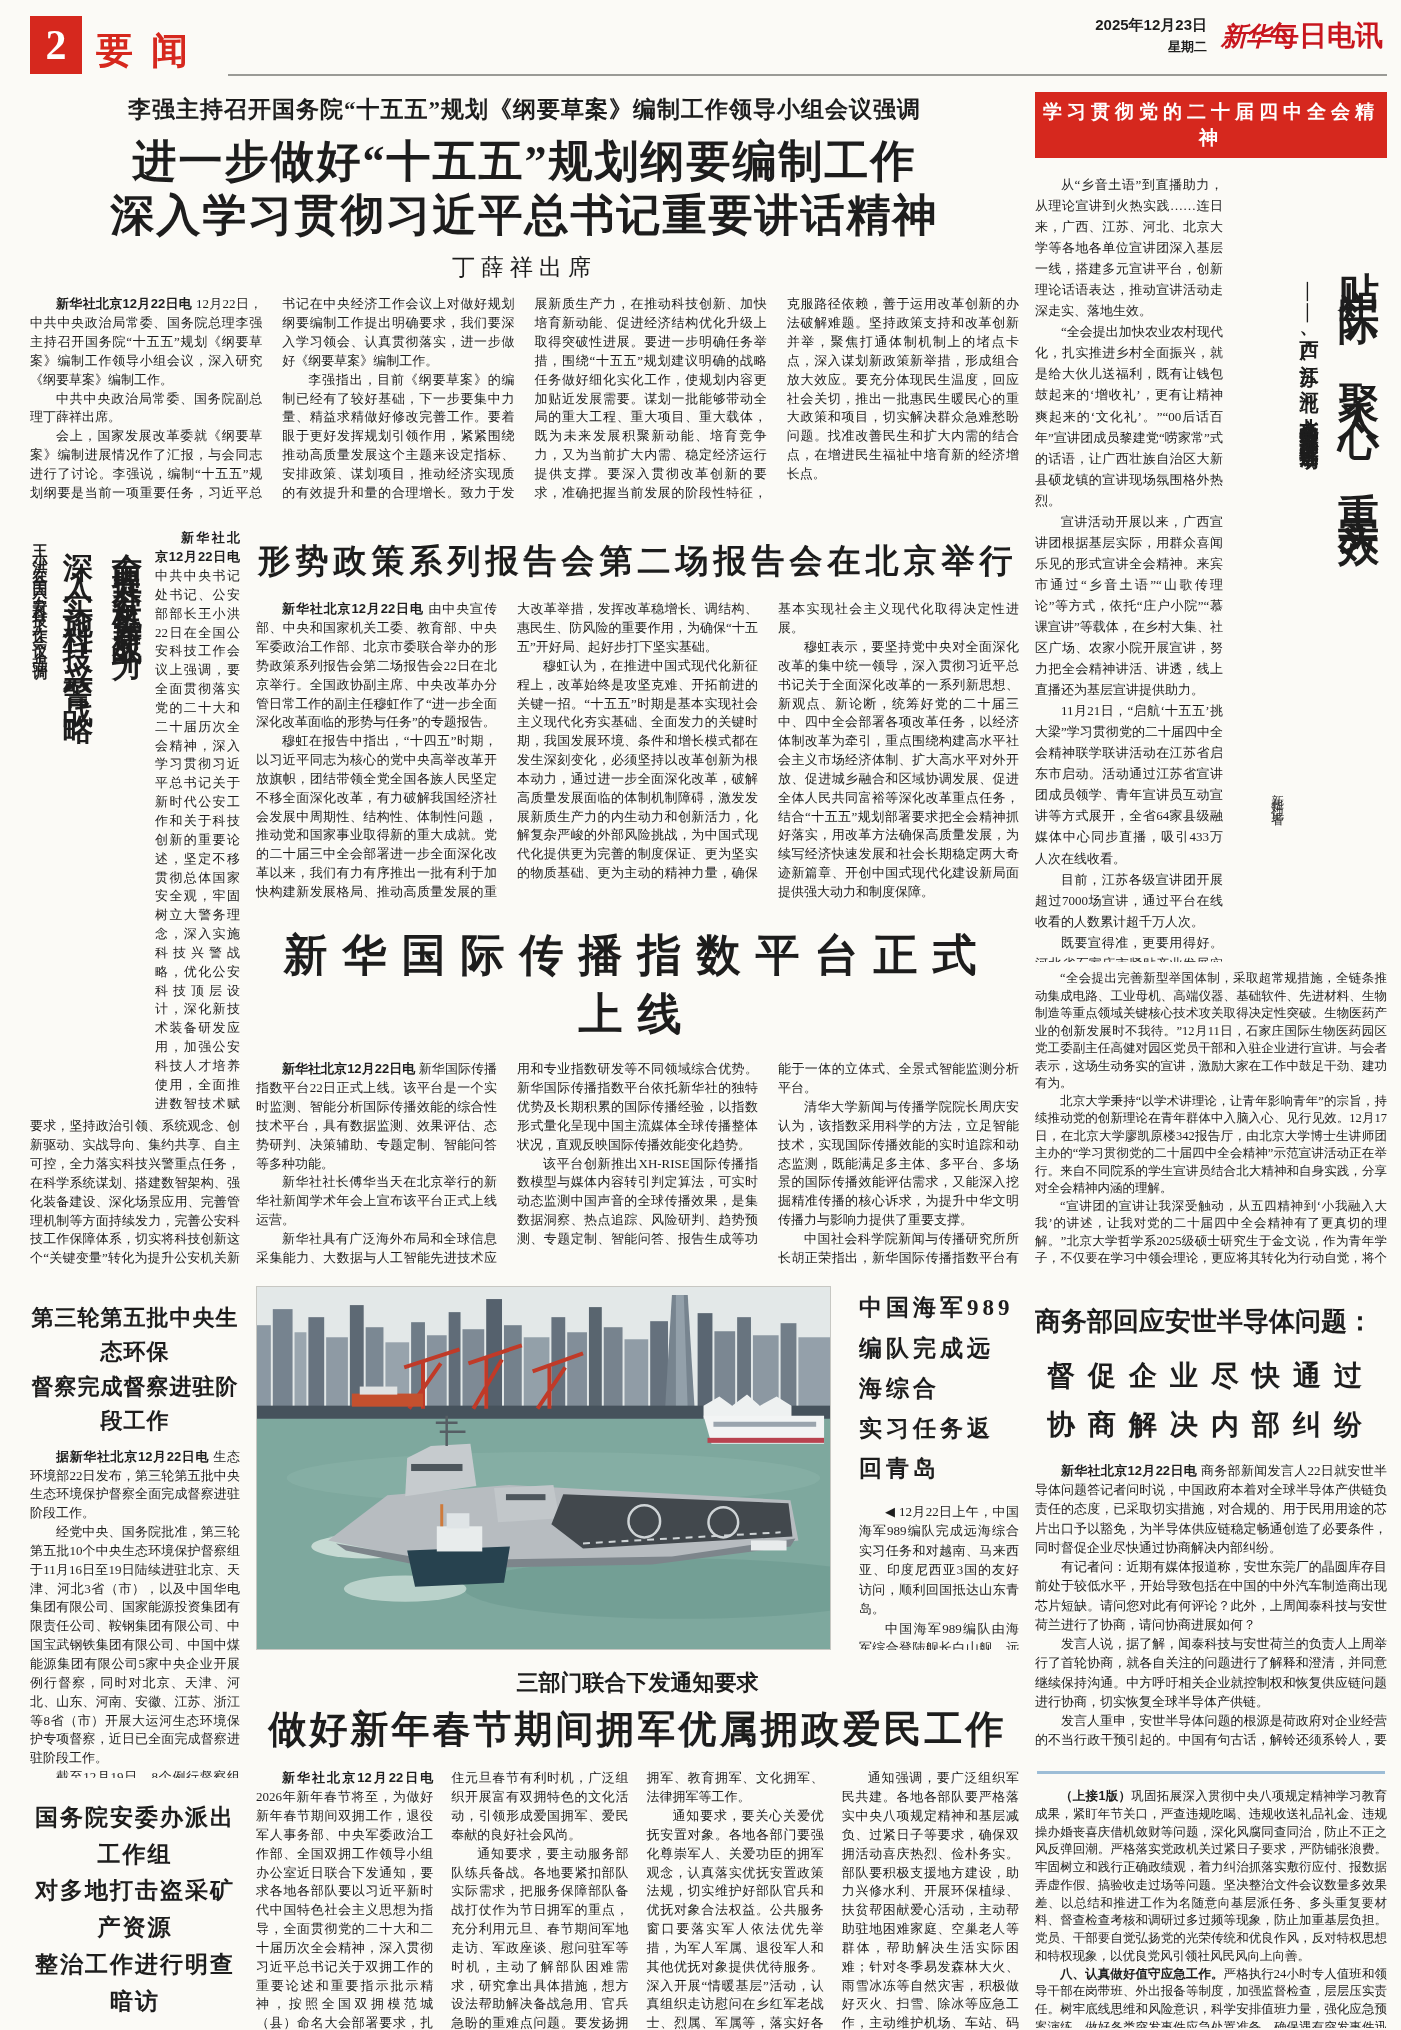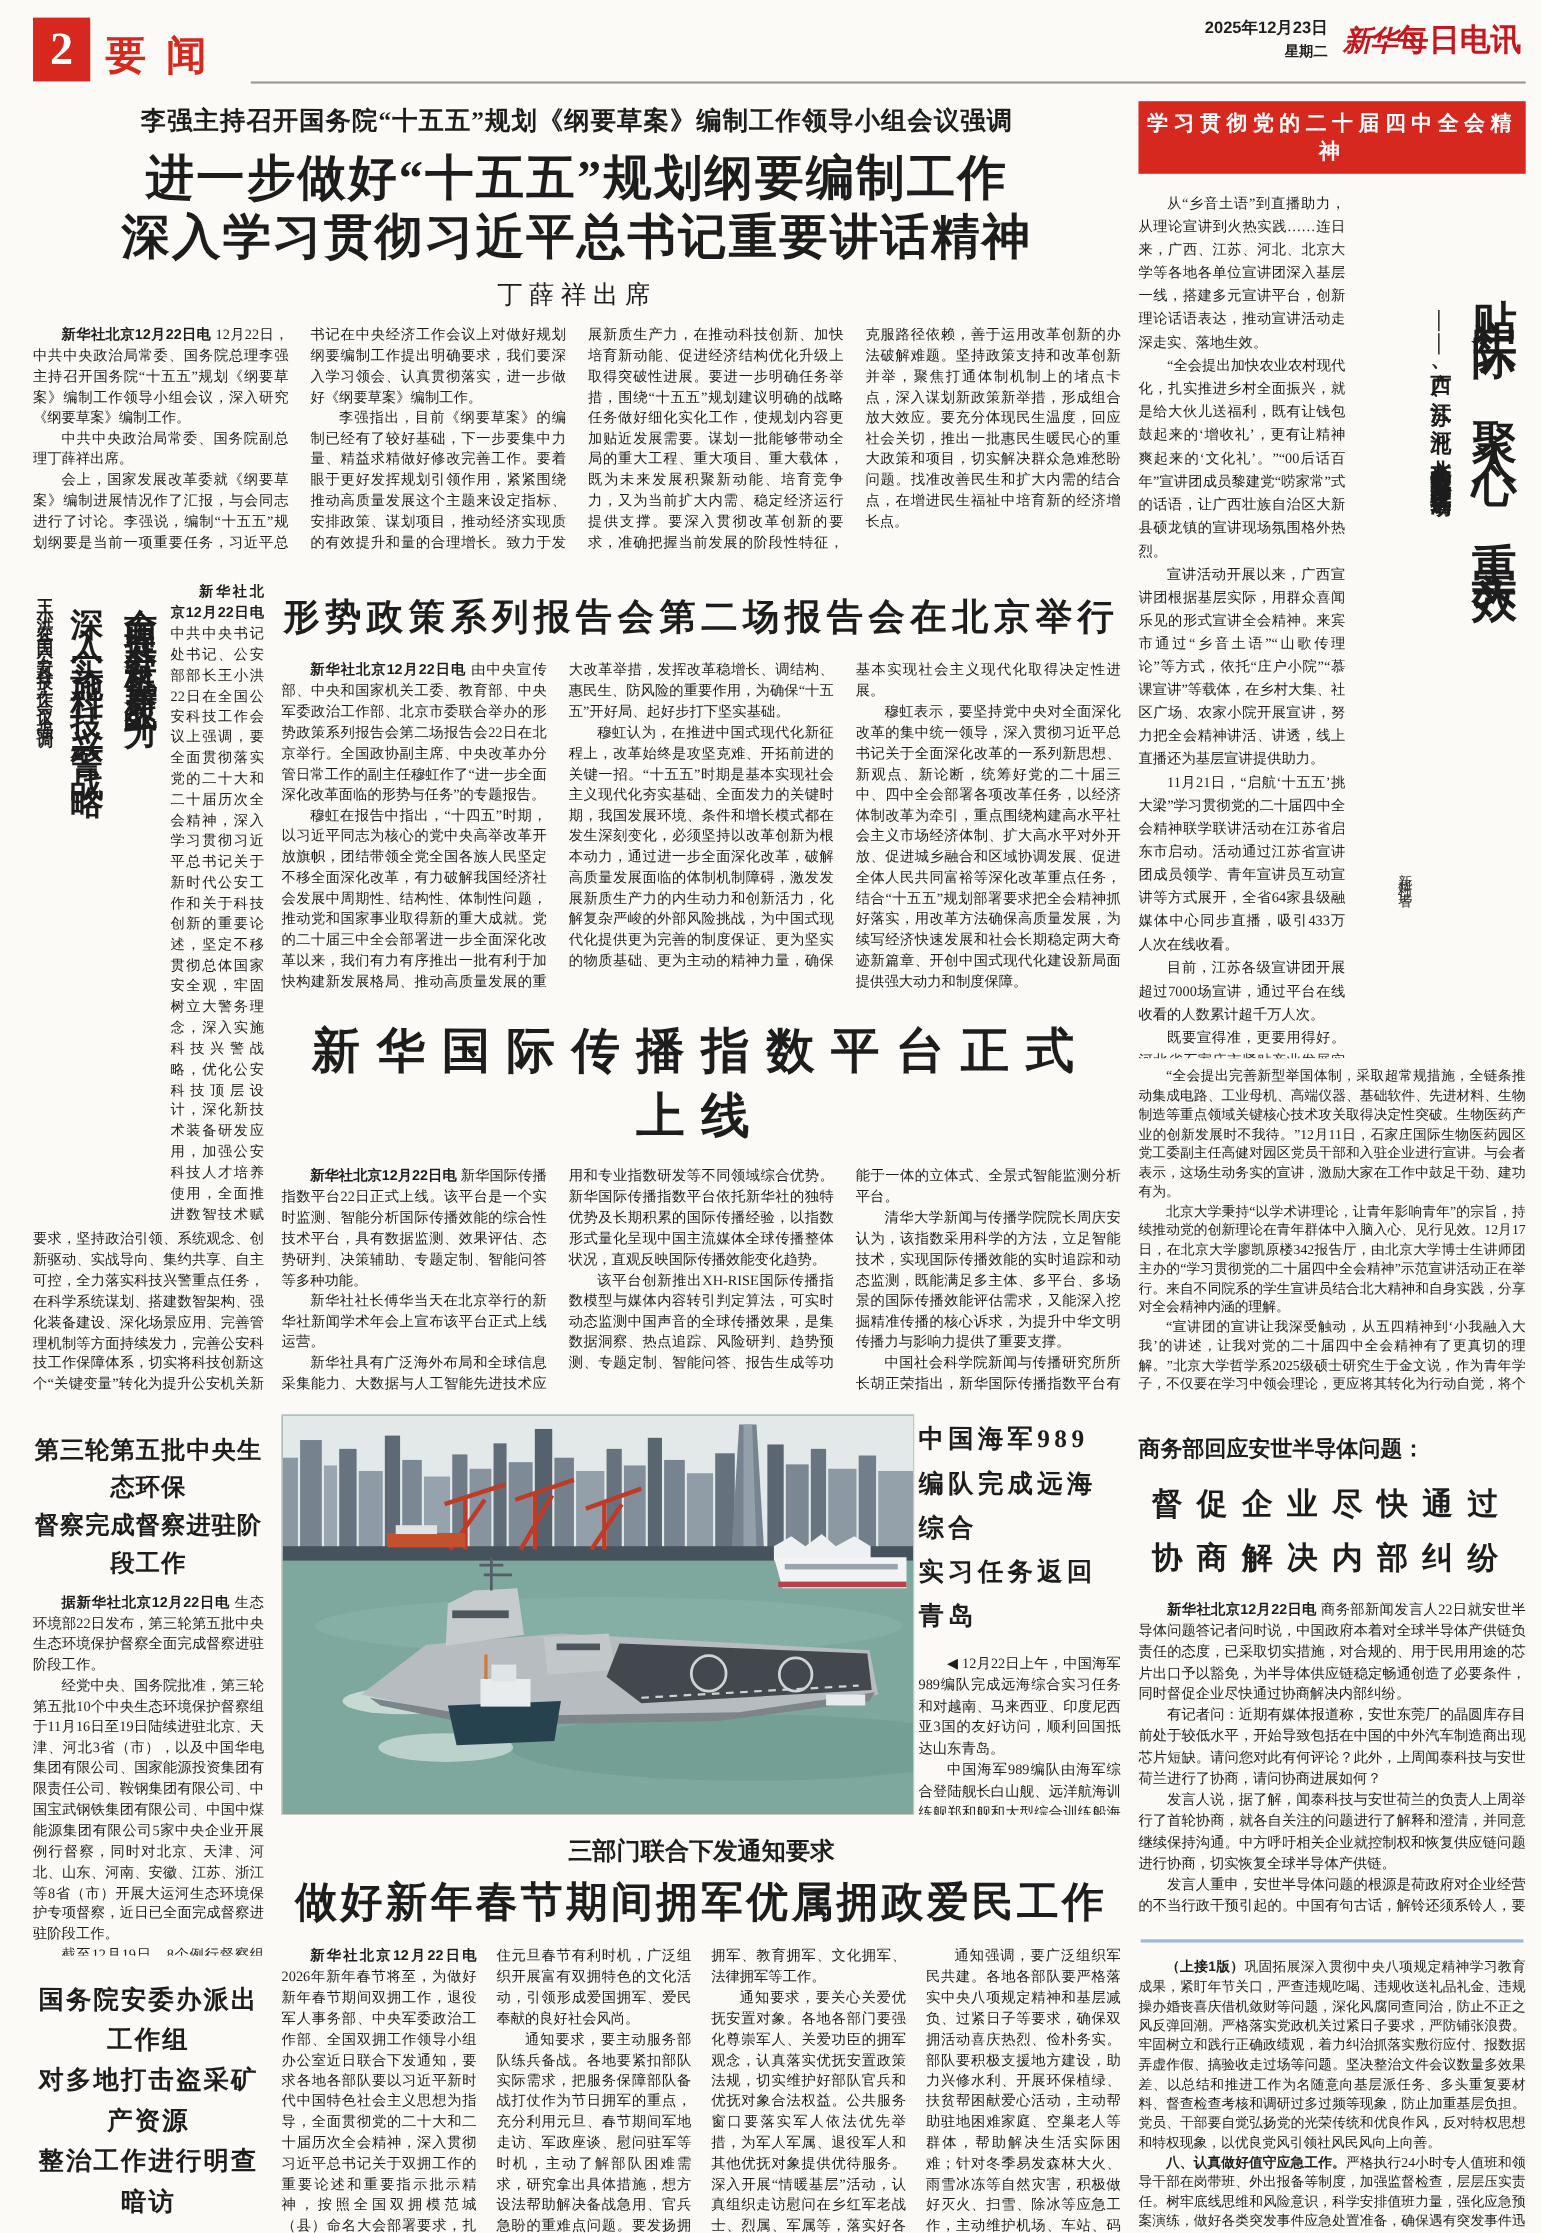--- a/index.html
+++ b/index.html
@@ -69,21 +69,21 @@
 
   
   .art-policy .hl { text-align:center; font-size:33px; font-weight:700; letter-spacing:5px; margin:10px 0 16px; }
   .art-policy .bd { column-count:3; column-gap:20px; height:302px; overflow:hidden; }
 
   
   .art-index .hl { text-align:center; font-size:44px; font-weight:700; letter-spacing:15px; margin:24px 0 16px; }
   .art-index .bd { column-count:3; column-gap:20px; height:208px; overflow:hidden; }
 
   
-  .photo-row { display:flex; gap:4px; margin-top:18px; height:364px; }
+  .photo-row { display:flex; gap:28px; margin-top:18px; height:364px; }
   .photo { width:575px; flex:none; border:1px solid #c7c7c2; background:#7ea89e; }
   .photo svg { display:block; width:100%; height:100%; }
   .cap-col { flex:1; min-width:0; overflow:hidden; }
   .cap-hl { font-size:23px; font-weight:700; letter-spacing:4px; line-height:1.75; white-space:pre-line; margin:2px 0 12px; }
   .cap-bd { font-size:13px; line-height:1.5; }
 
   
   .art-spring { margin-top:18px; flex:1; min-height:0; }
   .art-spring .kicker { text-align:center; font-size:22px; font-weight:700; margin-bottom:6px; }
   .art-spring .hl { text-align:center; font-size:38px; font-weight:700; letter-spacing:3px; }
@@ -97,21 +97,21 @@
   }
   .tie { display:flex; gap:6px; height:788px; overflow:hidden; }
   .tie-text { width:188px; flex:none; overflow:hidden; font-size:13px; line-height:1.62; }
   .tie-heads { flex:1; display:flex; justify-content:flex-end; gap:10px; overflow:hidden; }
   .tie-byline { writing-mode:vertical-rl; font-size:13px; letter-spacing:0.35em; margin-top:610px; color:#333; }
   .tie-sub { writing-mode:vertical-rl; font-size:19px; font-weight:700; letter-spacing:0.12em; margin-top:108px; }
   .tie-hl { writing-mode:vertical-rl; font-size:41px; font-weight:700; letter-spacing:0.42em; margin-top:66px; }
   .tie-tail { margin-top:8px; font-size:12.5px; line-height:1.4; height:296px; overflow:hidden; }
 
   .art-mof { margin-top:38px; }
-  .art-mof .kicker { font-family:"Liberation Sans",sans-serif; font-size:20px; font-weight:700; margin-bottom:12px; }
+  .art-mof .kicker { font-family:"Liberation Sans",sans-serif; font-size:26px; font-weight:700; margin-bottom:12px; }
   .art-mof .hl { text-align:center; font-size:28px; font-weight:700; letter-spacing:13px; line-height:1.75; white-space:pre-line; }
   .art-mof .bd { margin-top:12px; font-size:13px; line-height:1.48; height:292px; overflow:hidden; }
 
   .blue-rule { border-top:3px solid #9dbdd6; margin:18px 2px 14px; }
   .art-cont { font-size:12.5px; line-height:1.42; flex:1; overflow:hidden; }
 </style>
 </head>
 <body>
 
 <div class="page">

